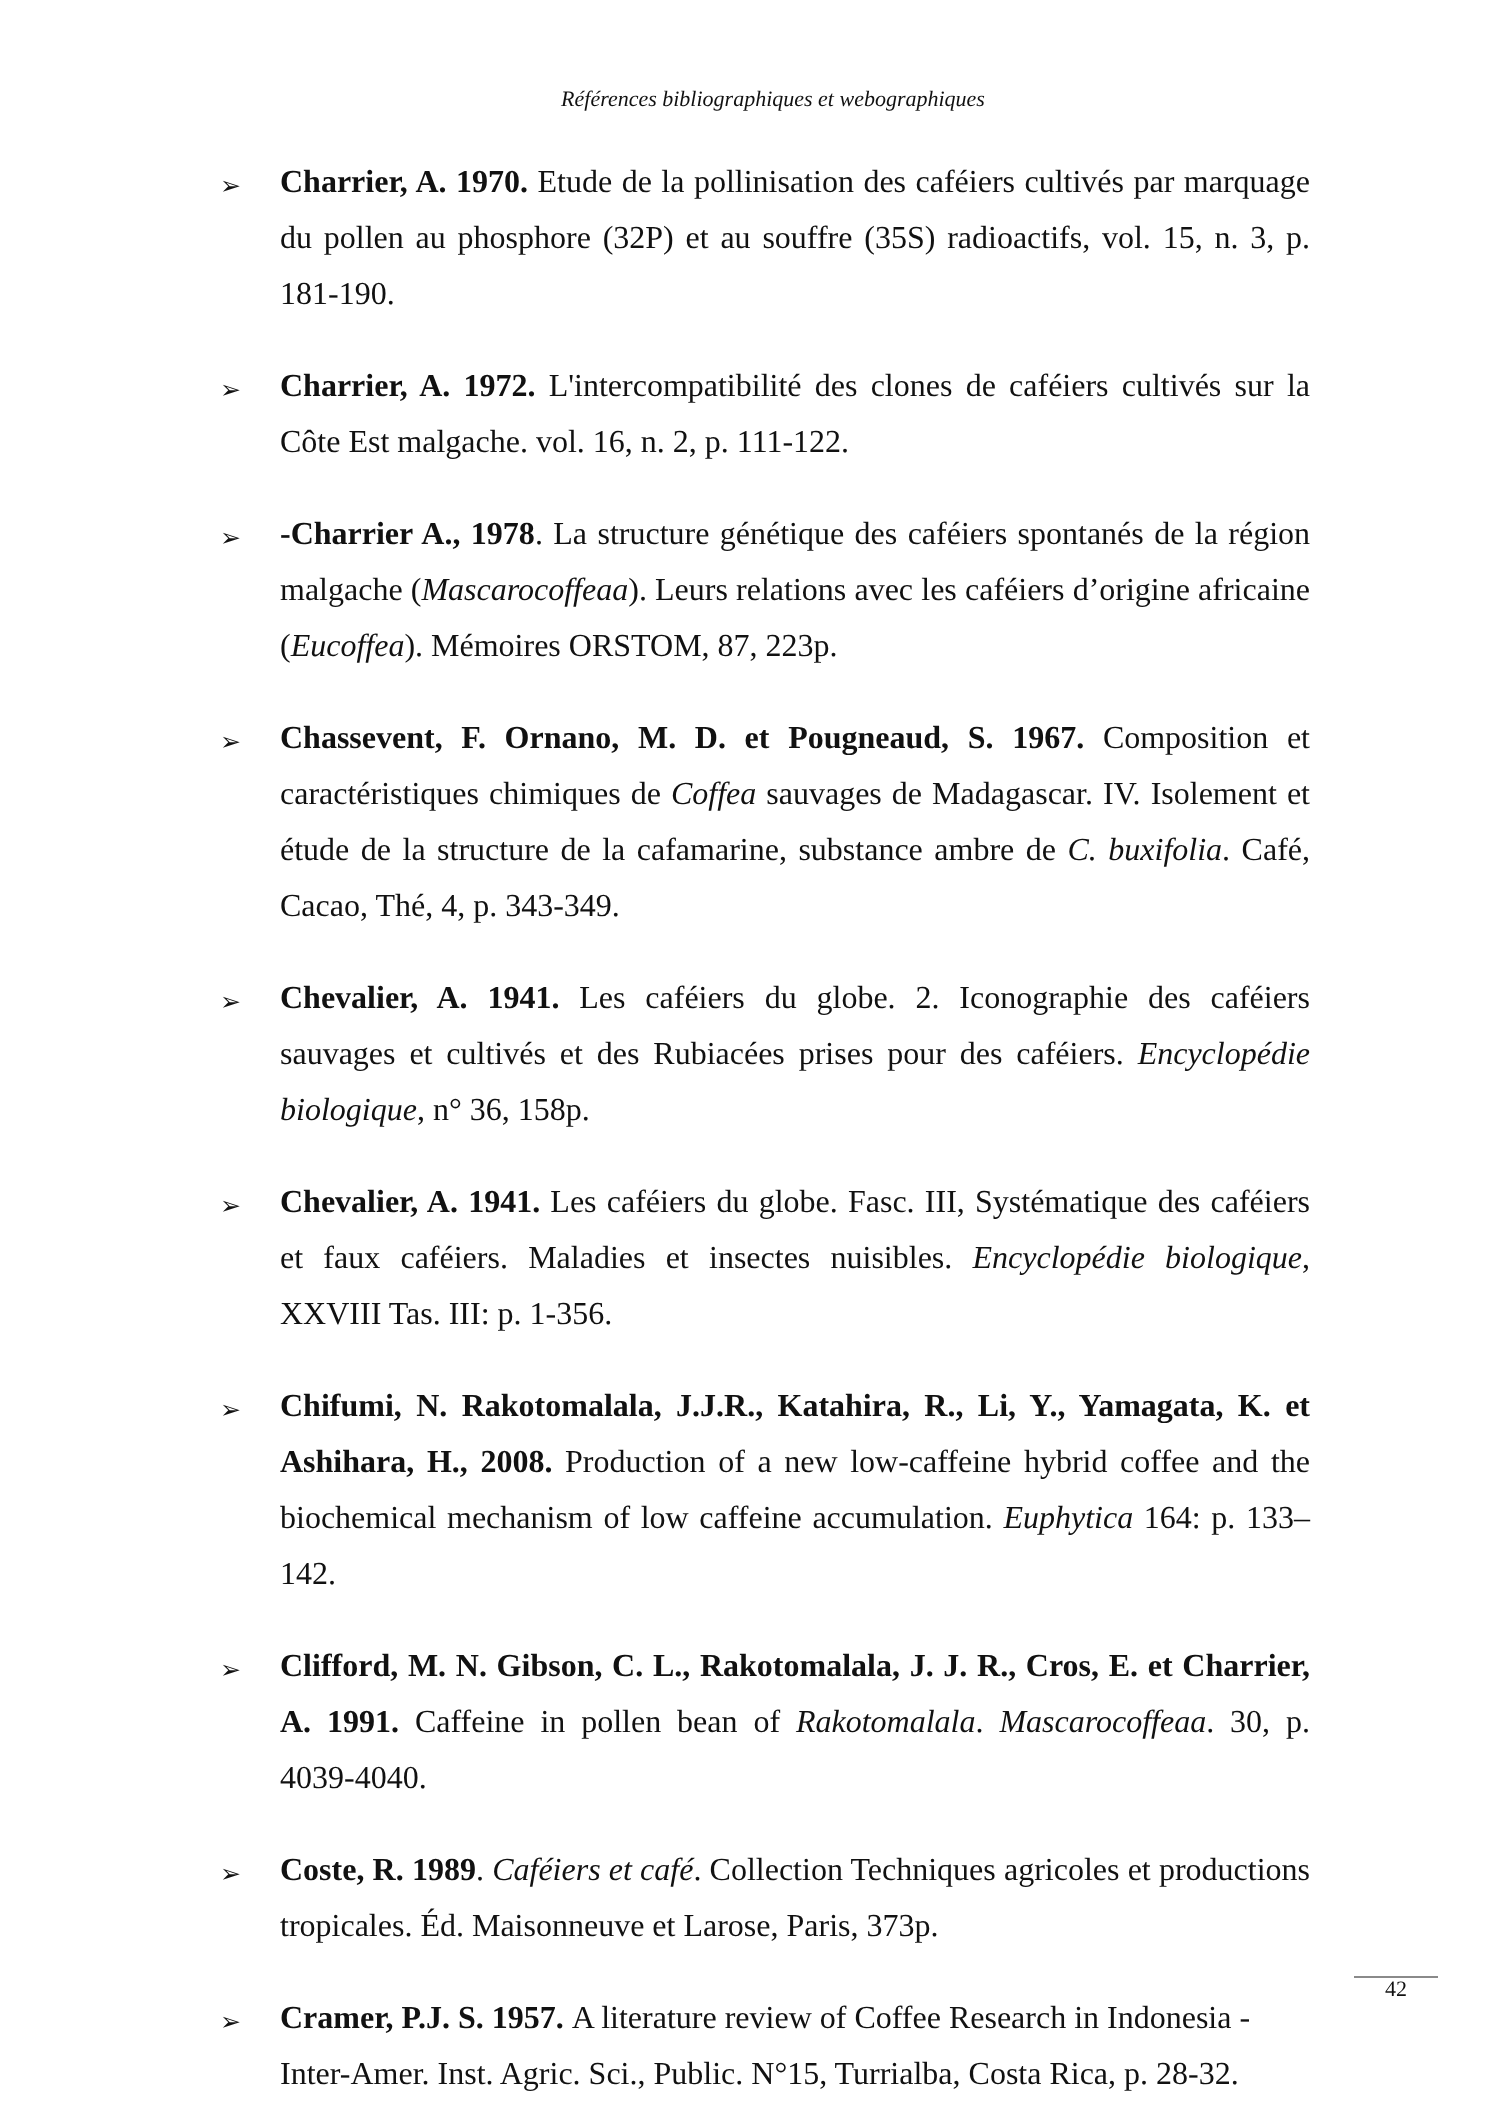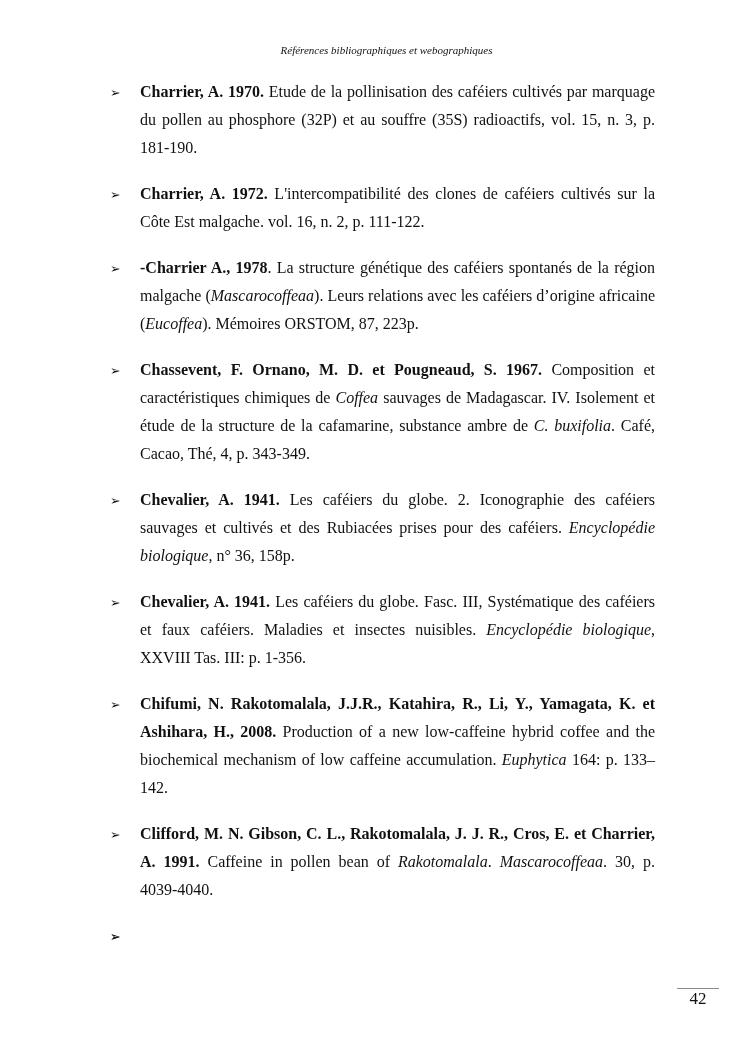--- a/index.html
+++ b/index.html
@@ -57,37 +57,37 @@
     top: 988px;
     width: 42px;
     border-top: 1px solid #8a8a8a;
   }
   .page-number {
     position: absolute;
     left: 677px;
     top: 989px;
     width: 42px;
     text-align: center;
-    font-size: 17px;
+    font-size: 11px;
   }
 </style>
 </head>
 <body>
 
 <div class="page">
   <div class="page-header">Références bibliographiques et webographiques</div>
 
   <div class="references" id="refs">
       <div class="ref-item"><span class="bullet">➢</span><span class="ref-text"><span class="b">Charrier, A. 1970. </span><span class="n">Etude de la pollinisation des caféiers cultivés par marquage du pollen au phosphore (32P) et au souffre (35S) radioactifs, vol. 15, n. 3, p. 181-190.</span></span></div>
       <div class="ref-item"><span class="bullet">➢</span><span class="ref-text"><span class="b">Charrier, A. 1972. </span><span class="n">L'intercompatibilité des clones de caféiers cultivés sur la Côte Est malgache. vol. 16, n. 2, p. 111-122.</span></span></div>
       <div class="ref-item"><span class="bullet">➢</span><span class="ref-text"><span class="b">-Charrier A., 1978</span><span class="n">. La structure génétique des caféiers spontanés de la région malgache (</span><span class="i">Mascarocoffeaa</span><span class="n">). Leurs relations avec les caféiers d’origine africaine (</span><span class="i">Eucoffea</span><span class="n">). Mémoires ORSTOM, 87, 223p.</span></span></div>
       <div class="ref-item"><span class="bullet">➢</span><span class="ref-text"><span class="b">Chassevent, F. Ornano, M. D. et Pougneaud, S. 1967. </span><span class="n">Composition et caractéristiques chimiques de </span><span class="i">Coffea</span><span class="n"> sauvages de Madagascar. IV. Isolement et étude de la structure de la cafamarine, substance ambre de </span><span class="i">C. buxifolia</span><span class="n">. Café, Cacao, Thé, 4, p. 343-349.</span></span></div>
       <div class="ref-item"><span class="bullet">➢</span><span class="ref-text"><span class="b">Chevalier, A. 1941. </span><span class="n">Les caféiers du globe. 2. Iconographie des caféiers sauvages et cultivés et des Rubiacées prises pour des caféiers. </span><span class="i">Encyclopédie biologique</span><span class="n">, n° 36, 158p.</span></span></div>
       <div class="ref-item"><span class="bullet">➢</span><span class="ref-text"><span class="b">Chevalier, A. 1941. </span><span class="n">Les caféiers du globe. Fasc. III, Systématique des caféiers et faux caféiers. Maladies et insectes nuisibles. </span><span class="i">Encyclopédie biologique</span><span class="n">, XXVIII Tas. III: p. 1-356.</span></span></div>
       <div class="ref-item"><span class="bullet">➢</span><span class="ref-text"><span class="b">Chifumi, N. Rakotomalala, J.J.R., Katahira, R., Li, Y., Yamagata, K. et Ashihara, H., 2008. </span><span class="n">Production of a new low-caffeine hybrid coffee and the biochemical mechanism of low caffeine accumulation. </span><span class="i">Euphytica</span><span class="n"> 164: p. 133–142.</span></span></div>
       <div class="ref-item"><span class="bullet">➢</span><span class="ref-text"><span class="b">Clifford, M. N. Gibson, C. L., Rakotomalala, J. J. R., Cros, E. et Charrier, A. 1991. </span><span class="n">Caffeine in pollen bean of </span><span class="i">Rakotomalala</span><span class="n">. </span><span class="i">Mascarocoffeaa</span><span class="n">. 30, p. 4039-4040.</span></span></div>
-      <div class="ref-item"><span class="bullet">➢</span></div>
-      <div class="ref-item left"><span class="bullet">➢</span></div>
+      <div class="ref-item"><span class="bullet">➢</span><span class="ref-text"><span class="b">Coste, R. 1989</span><span class="n">. </span><span class="i">Caféiers et café</span><span class="n">. Collection Techniques agricoles et productions tropicales. Éd. Maisonneuve et Larose, Paris, 373p.</span></span></div>
+      <div class="ref-item left"><span class="bullet">➢</span><span class="ref-text"><span class="b">Cramer, P.J. S. 1957. </span><span class="n">A literature review of Coffee Research in Indonesia - Inter-Amer. Inst. Agric. Sci., Public. N°15, Turrialba, Costa Rica, p. 28-32.</span></span></div>
     </div>
 
   <div class="footer-rule"></div>
   <div class="page-number">42</div>
 </div>
 
 </body></html>

